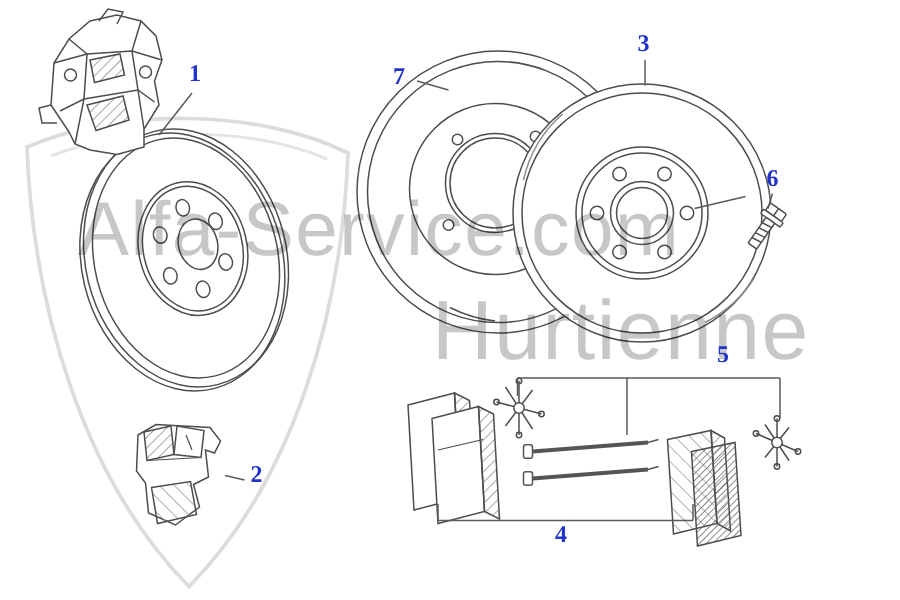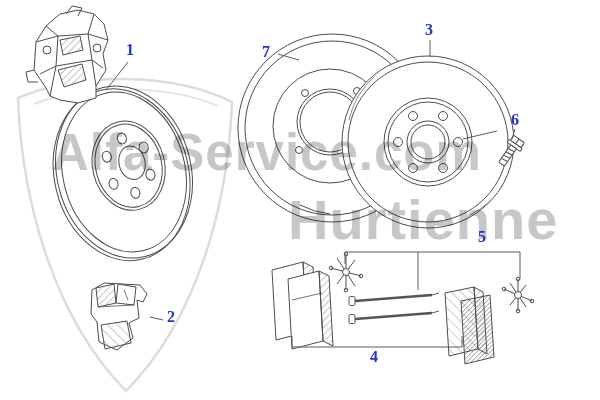--- a/index.html
+++ b/index.html
@@ -5,21 +5,21 @@
   html,body{margin:0;padding:0;background:#fff;}
   .stage{
     position:relative;width:600px;height:400px;background:#fff;overflow:hidden;
     font-family:"Liberation Sans",sans-serif;
   }
   .layer{position:absolute;left:0;top:0;}
   .shield-layer{z-index:1;}
   .art-layer{z-index:2;}
   .wm{
     position:absolute;z-index:3;font-family:"Liberation Sans",sans-serif;
-    font-weight:bold;color:var(--watermark-color,#c7c7c7);
+    font-weight:normal;color:var(--watermark-color,#c7c7c7);
     mix-blend-mode:multiply;letter-spacing:1px;white-space:nowrap;line-height:1;
   }
   .wm1{left:52px;top:127px;font-size:51px;}
   .wm2{left:288px;top:192px;font-size:56px;}
   .plabel{
     position:absolute;z-index:4;font-family:"Liberation Serif",serif;
     font-weight:bold;font-size:16px;color:var(--label-color,#2233cc);
     line-height:1;cursor:pointer;
   }
 </style>

